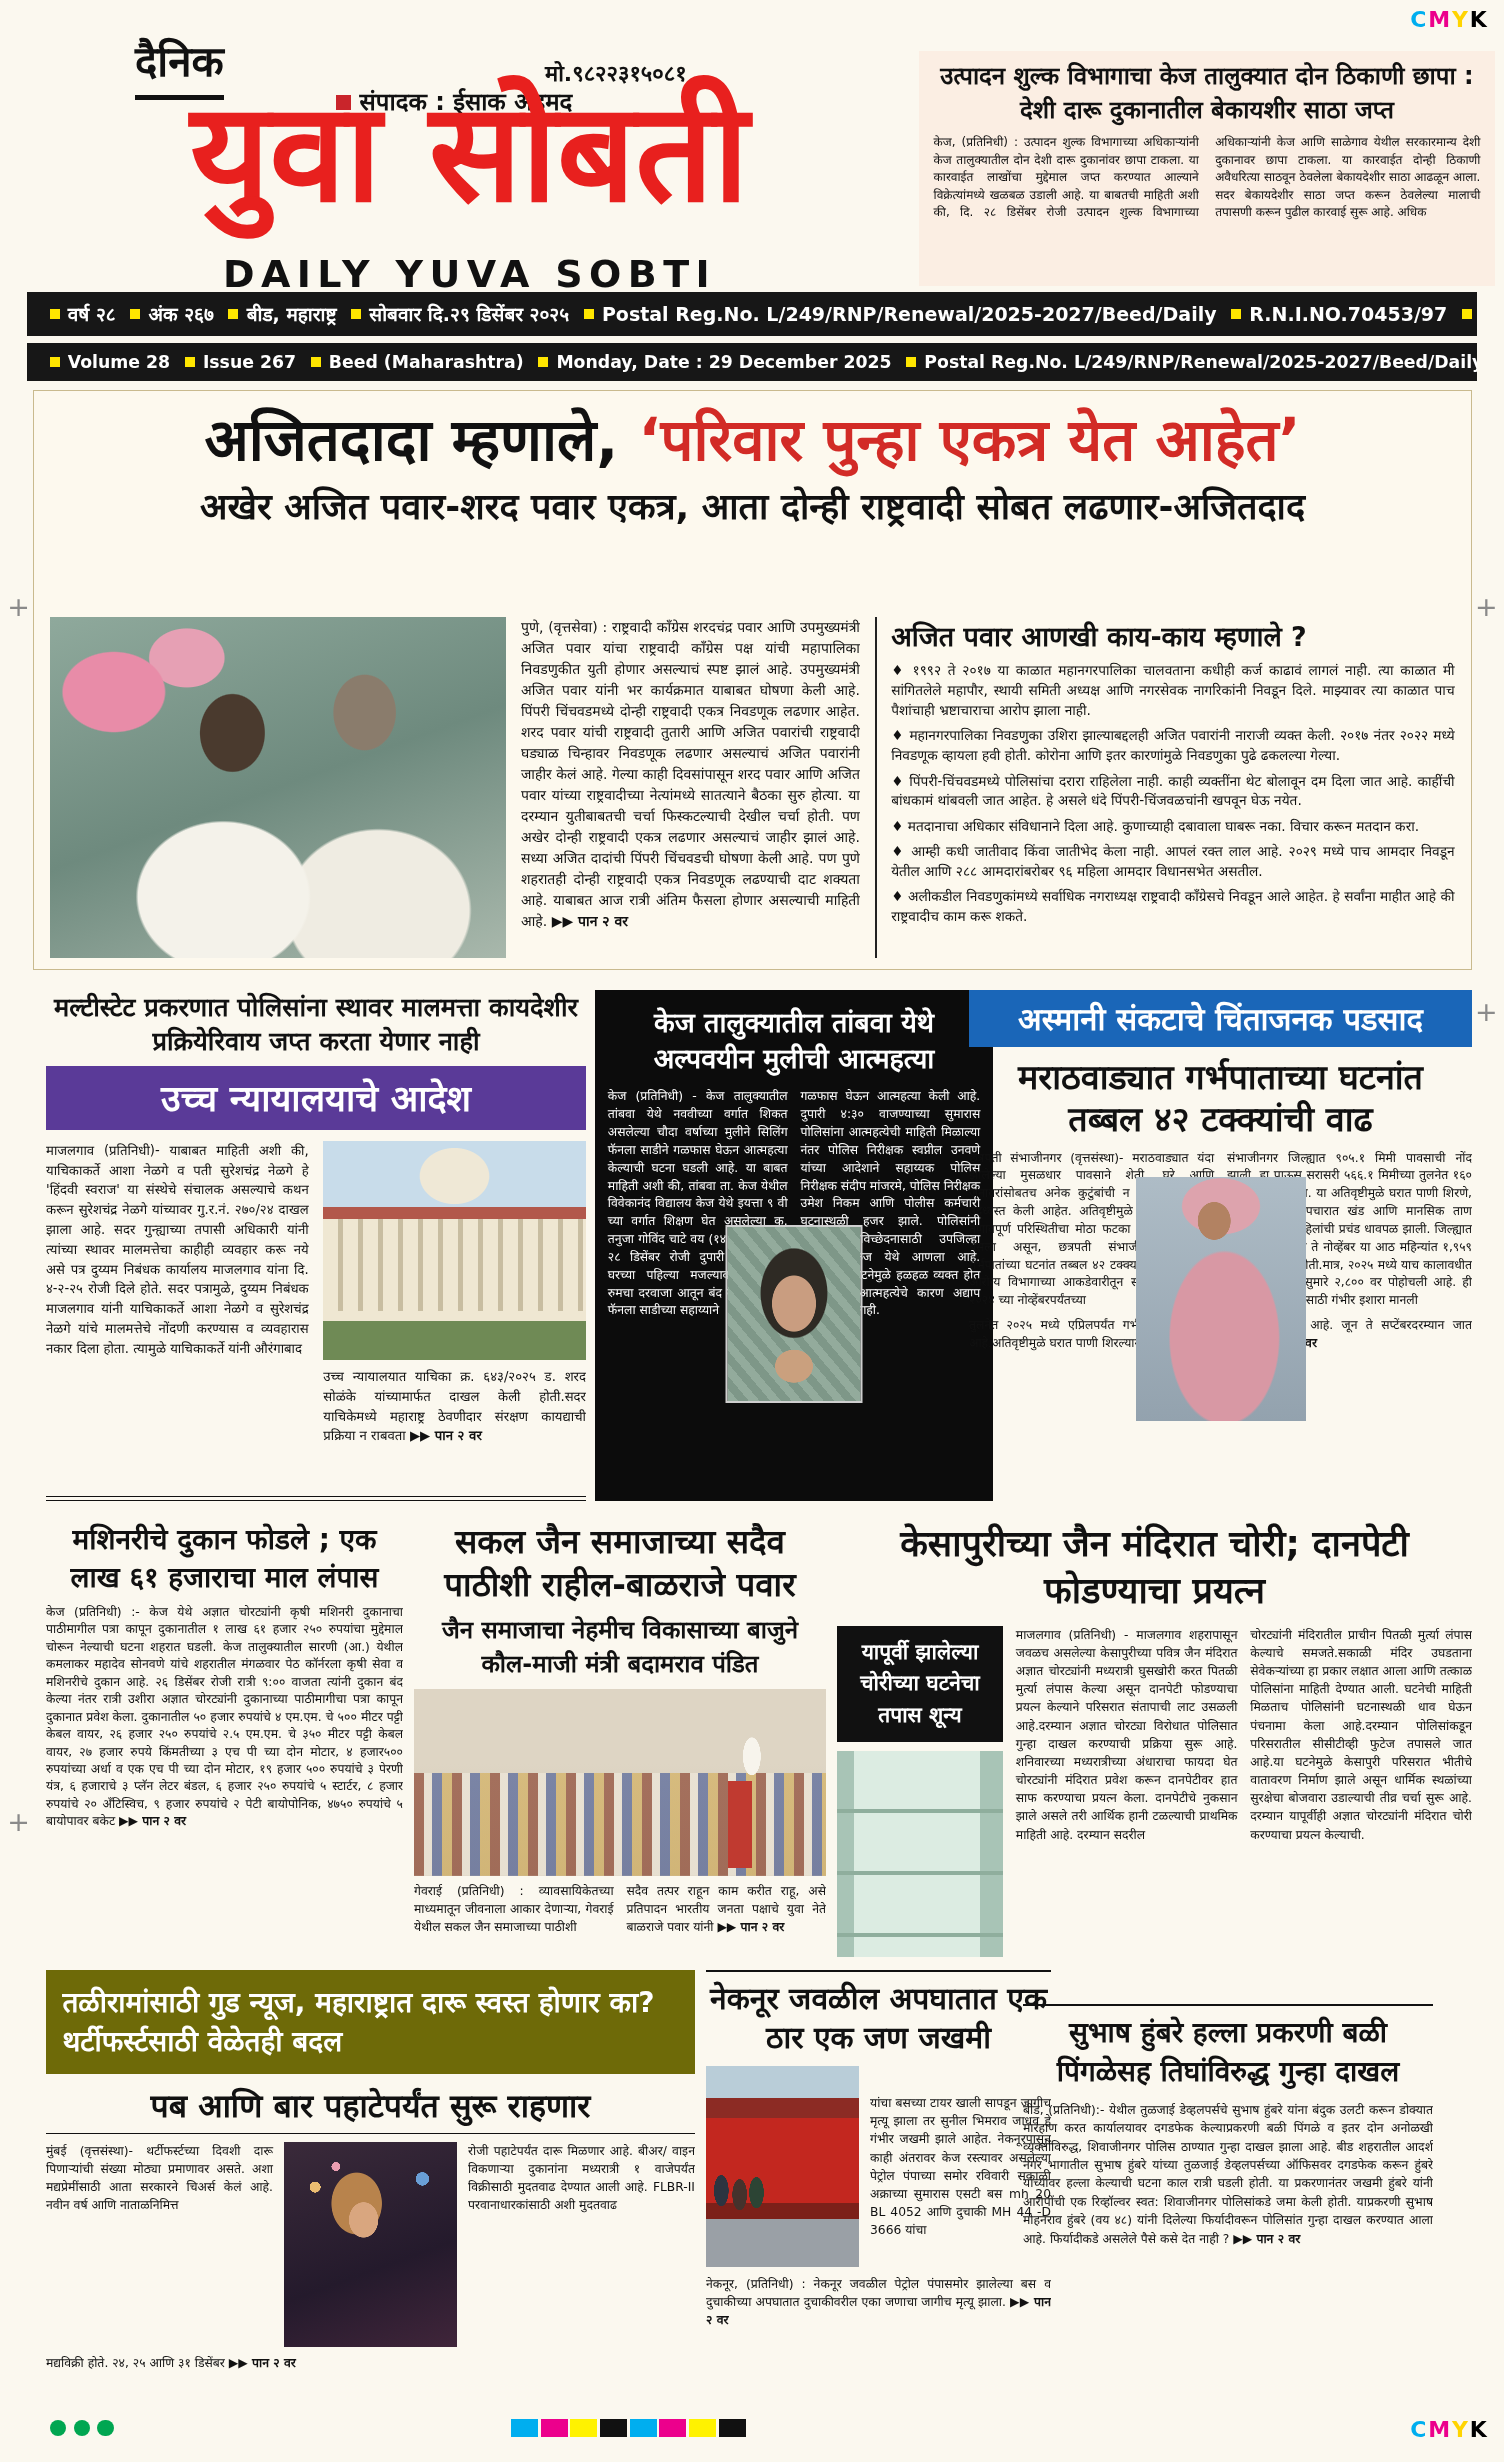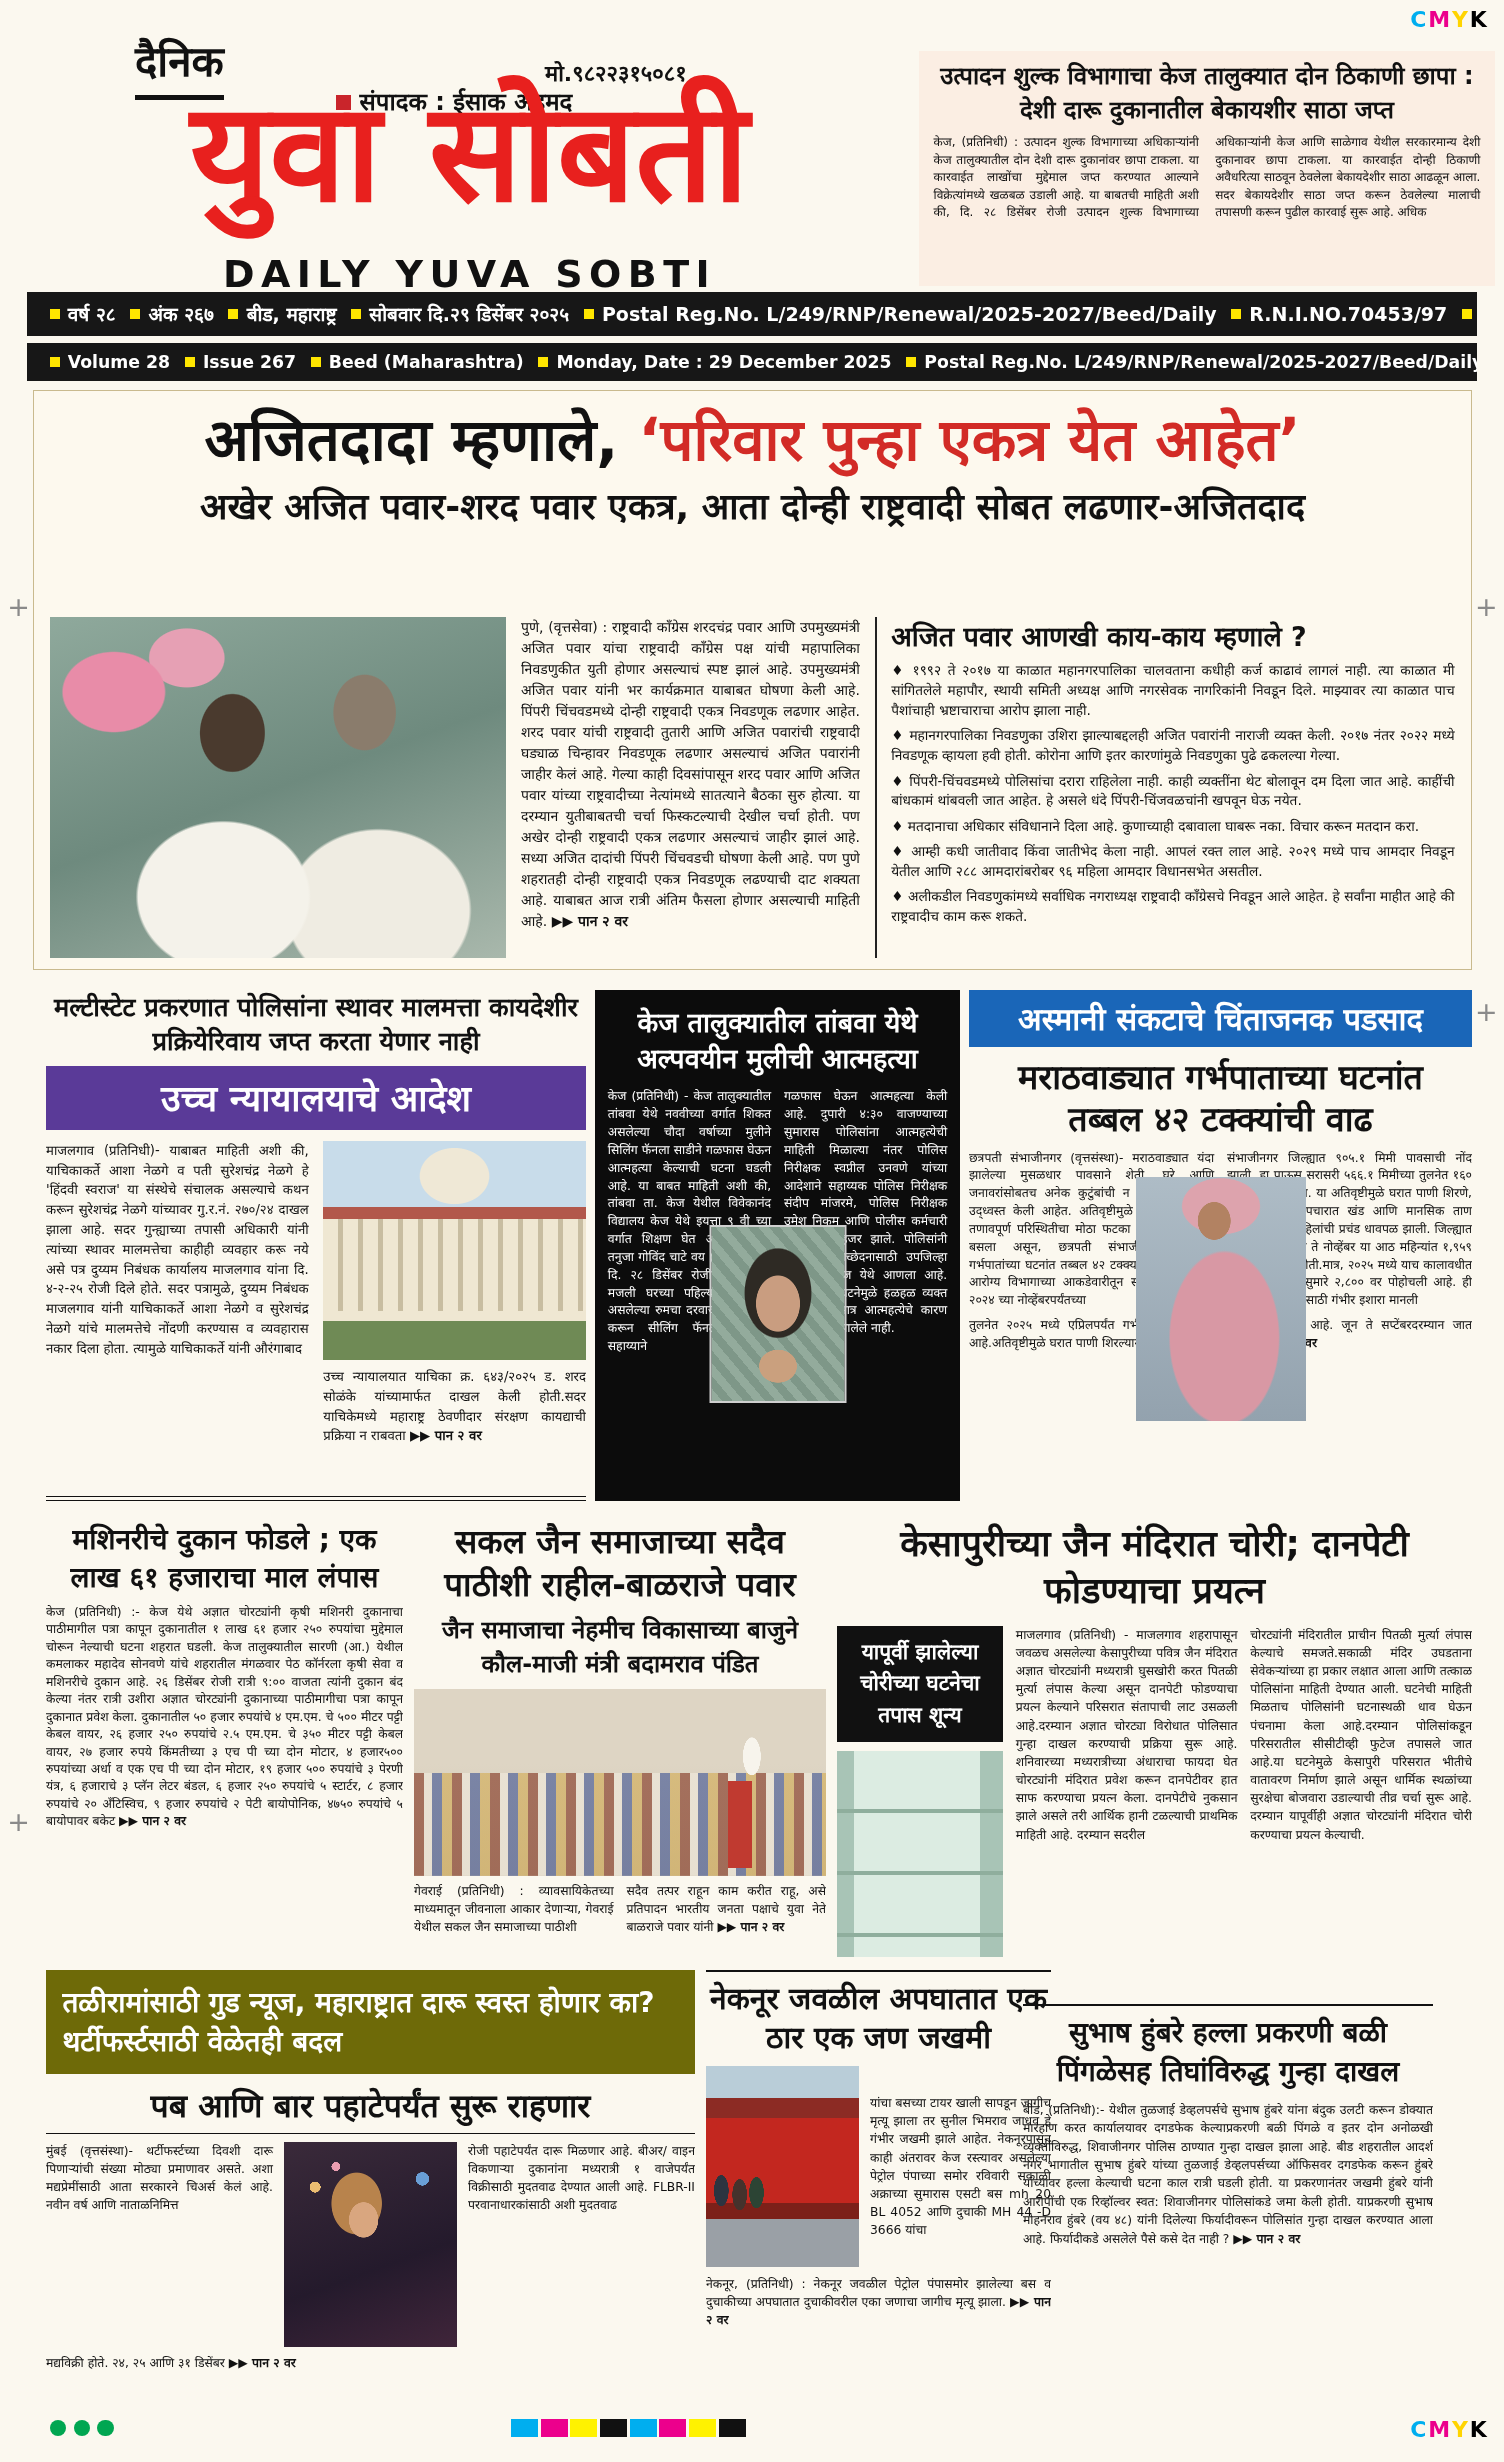--- a/index.html
+++ b/index.html
@@ -74,21 +74,21 @@
   .sc-photo { width:100%; height:219px; margin-bottom:7.3px;
       background:
         radial-gradient(57px 46px at 50% 16%, #efe8d6 0 60%, rgba(0,0,0,0) 62%),
         repeating-linear-gradient(90deg,#efe7d2 0 14.6px,#c8bda1 14.6px 20px),
         linear-gradient(180deg,#c8dcea 0 30%,#b2584b 30% 38%,#efe7d2 38% 82%,#6f8a55 82%);
       background-size:auto,100% 42%,100% 100%;
       background-position:0 0,0 62%,0 0; background-repeat:no-repeat; }
   .rule-double { position:absolute; left:0; right:0; bottom:0; height:5.5px;
                  border-top:1.8px solid #111; border-bottom:0.9px solid #111; }
 
-  .suicide { left:595px; top:990px; width:365px; height:511px; background:#0c0c0c; color:#fff;
+  .suicide { left:595px; top:990px; width:398px; height:511px; background:#0c0c0c; color:#fff;
              padding:14.6px 12.8px; }
   .suicide h2 { font-size:27px; font-weight:800; line-height:1.35; text-align:center; margin-bottom:11px; }
   .suicide .cols { position:relative; display:flex; gap:12.8px; font-size:12.3px; line-height:1.45; }
   .suicide .col { flex:1; }
   .girl-photo { position:absolute; left:50%; transform:translateX(-50%); top:137px; width:137px;
       height:178px; border:2.7px solid #cfcfcf;
       background:
         radial-gradient(31px 27px at 50% 80%, #caa07e 0 60%, rgba(0,0,0,0) 62%),
         radial-gradient(36px 46px at 50% 44%, #c99d80 0 60%, rgba(0,0,0,0) 62%),
         radial-gradient(53px 71px at 50% 38%, #2e2a24 0 62%, rgba(0,0,0,0) 64%),

